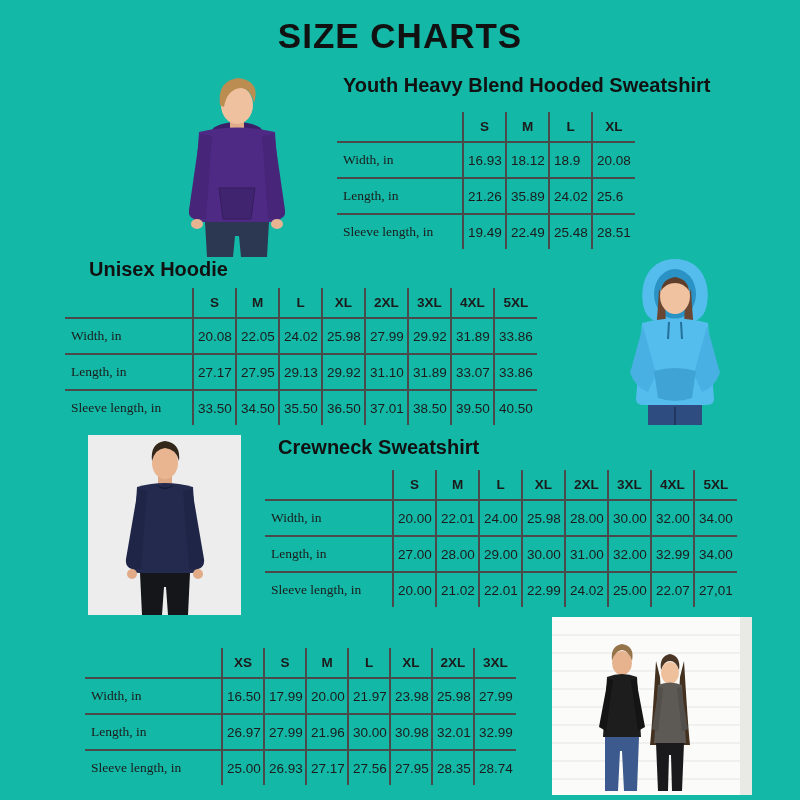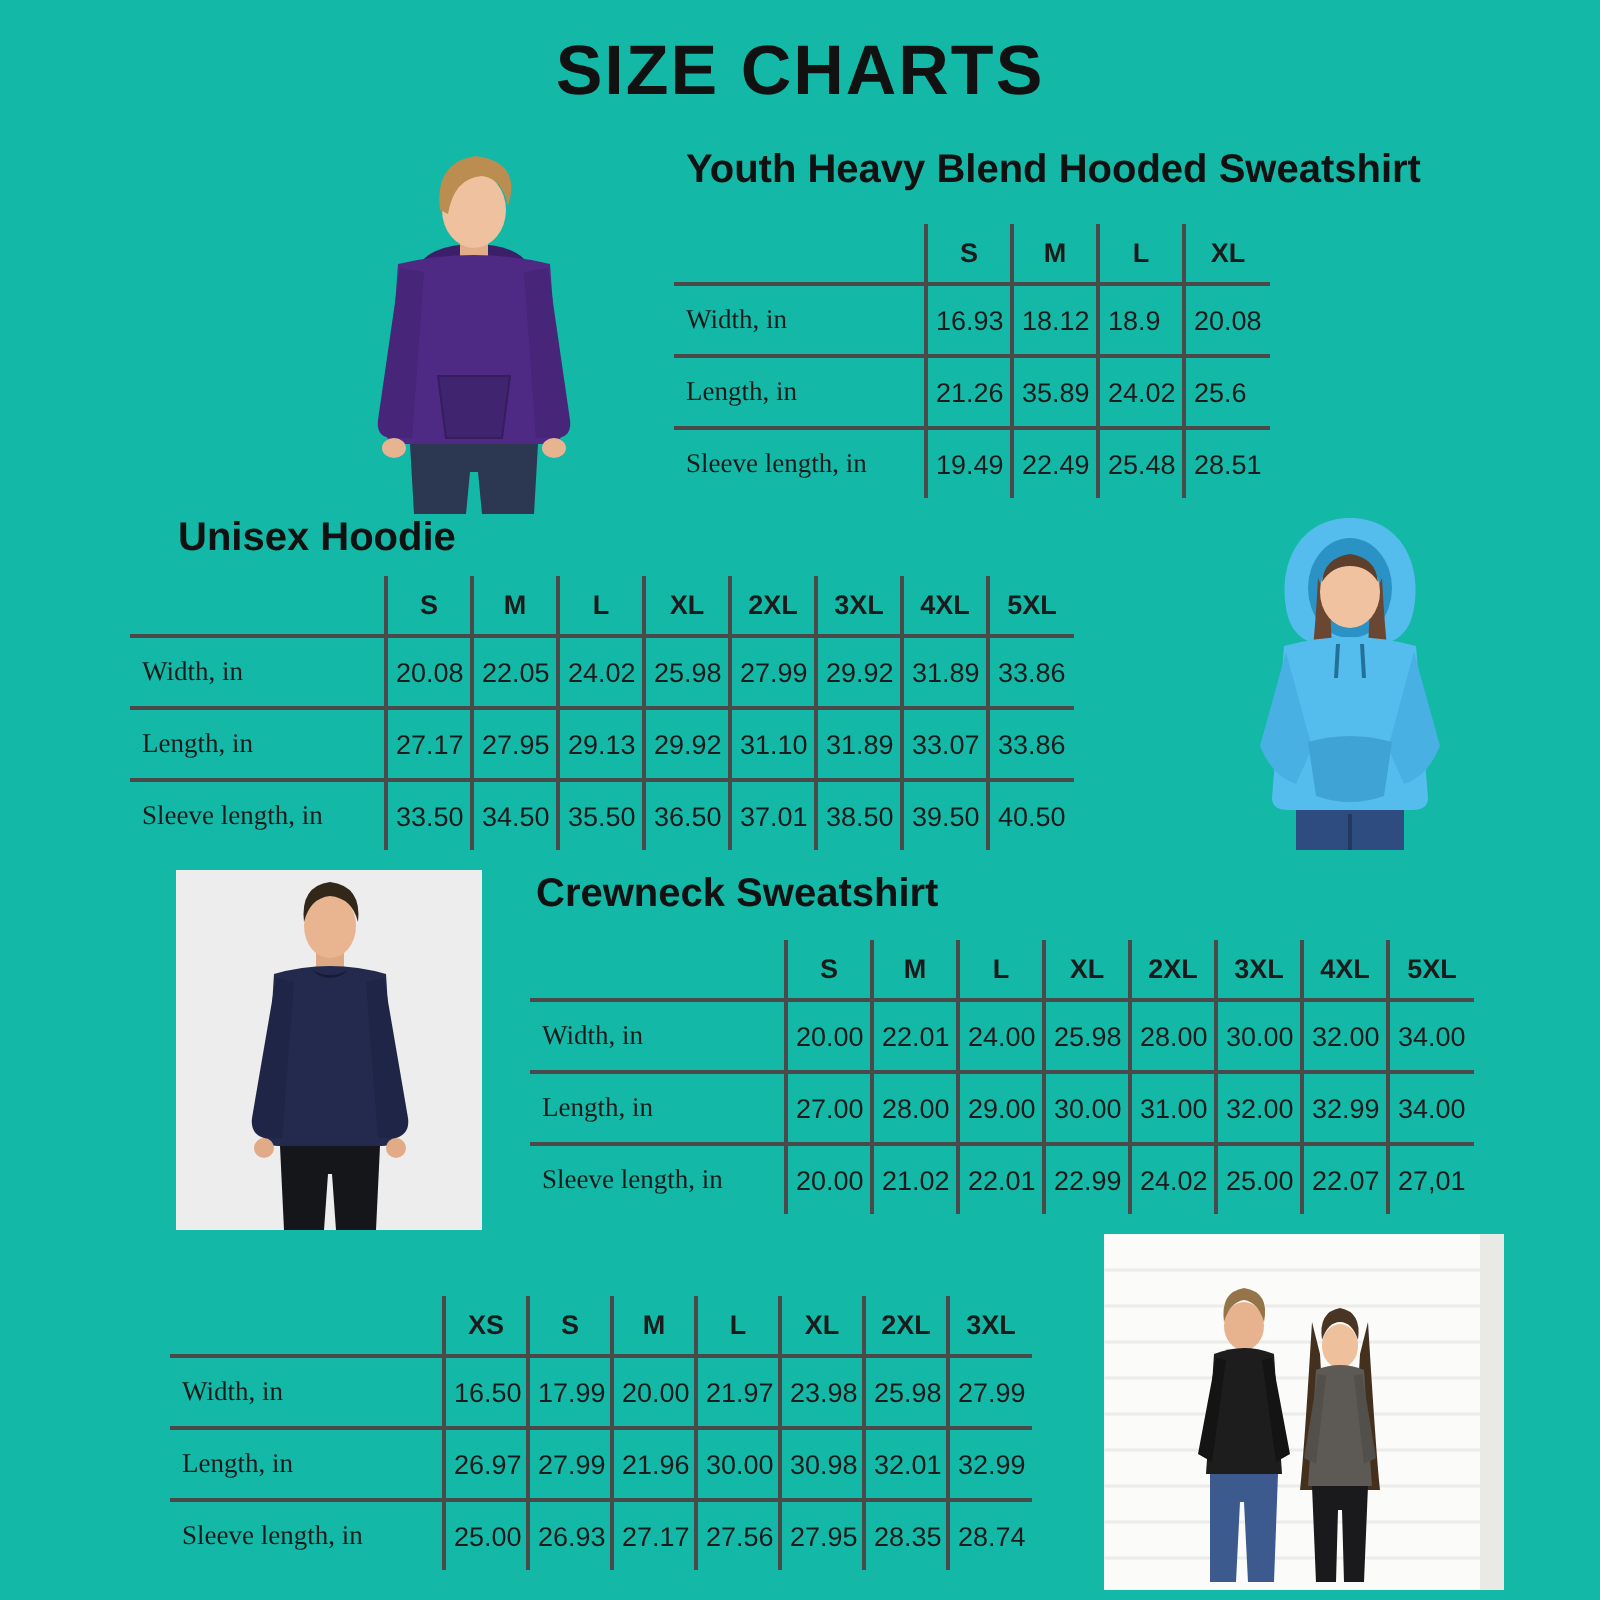--- a/index.html
+++ b/index.html
@@ -185,21 +185,21 @@
       <path d="M64 26 Q62 8 77 6 Q93 8 91 26 Q88 14 77 13 Q67 14 64 26 Z" fill="#33271a"></path>
       <path d="M49 52 Q77 44 105 52 L110 132 Q110 138 103 138 L51 138 Q44 138 44 132 Z" fill="#232a4e"></path>
       <path d="M68 50 Q77 55 86 50 Q82 54 77 54 Q72 54 68 50 Z" fill="#161c38"></path>
       <path d="M50 54 L38 124 Q37 132 44 134 L53 134 L59 56 Z" fill="#1f2547"></path>
       <path d="M104 54 L116 124 Q117 132 110 134 L101 134 L95 56 Z" fill="#1f2547"></path>
       <ellipse cx="44" cy="139" rx="5" ry="5" fill="#e2ab87"></ellipse>
       <ellipse cx="110" cy="139" rx="5" ry="5" fill="#e2ab87"></ellipse>
       <path d="M52 138 L102 138 L100 180 L80 180 L78 152 L76 152 L74 180 L54 180 Z" fill="#15161a"></path>
     </svg>
   </div>
-  <div class="sec-heading" style="left:268px; top:436px;">Crewneck Sweatshirt</div>
+  <div class="sec-heading" style="left:278px; top:436px;">Crewneck Sweatshirt</div>
   <table class="size-table" style="left:265px; top:470px;">
       <colgroup>
         <col style="width: 128px;">
         <col style="width: 43px;">
         <col style="width: 43px;">
         <col style="width: 43px;">
         <col style="width: 43px;">
         <col style="width: 43px;">
         <col style="width: 43px;">
         <col style="width: 43px;">

